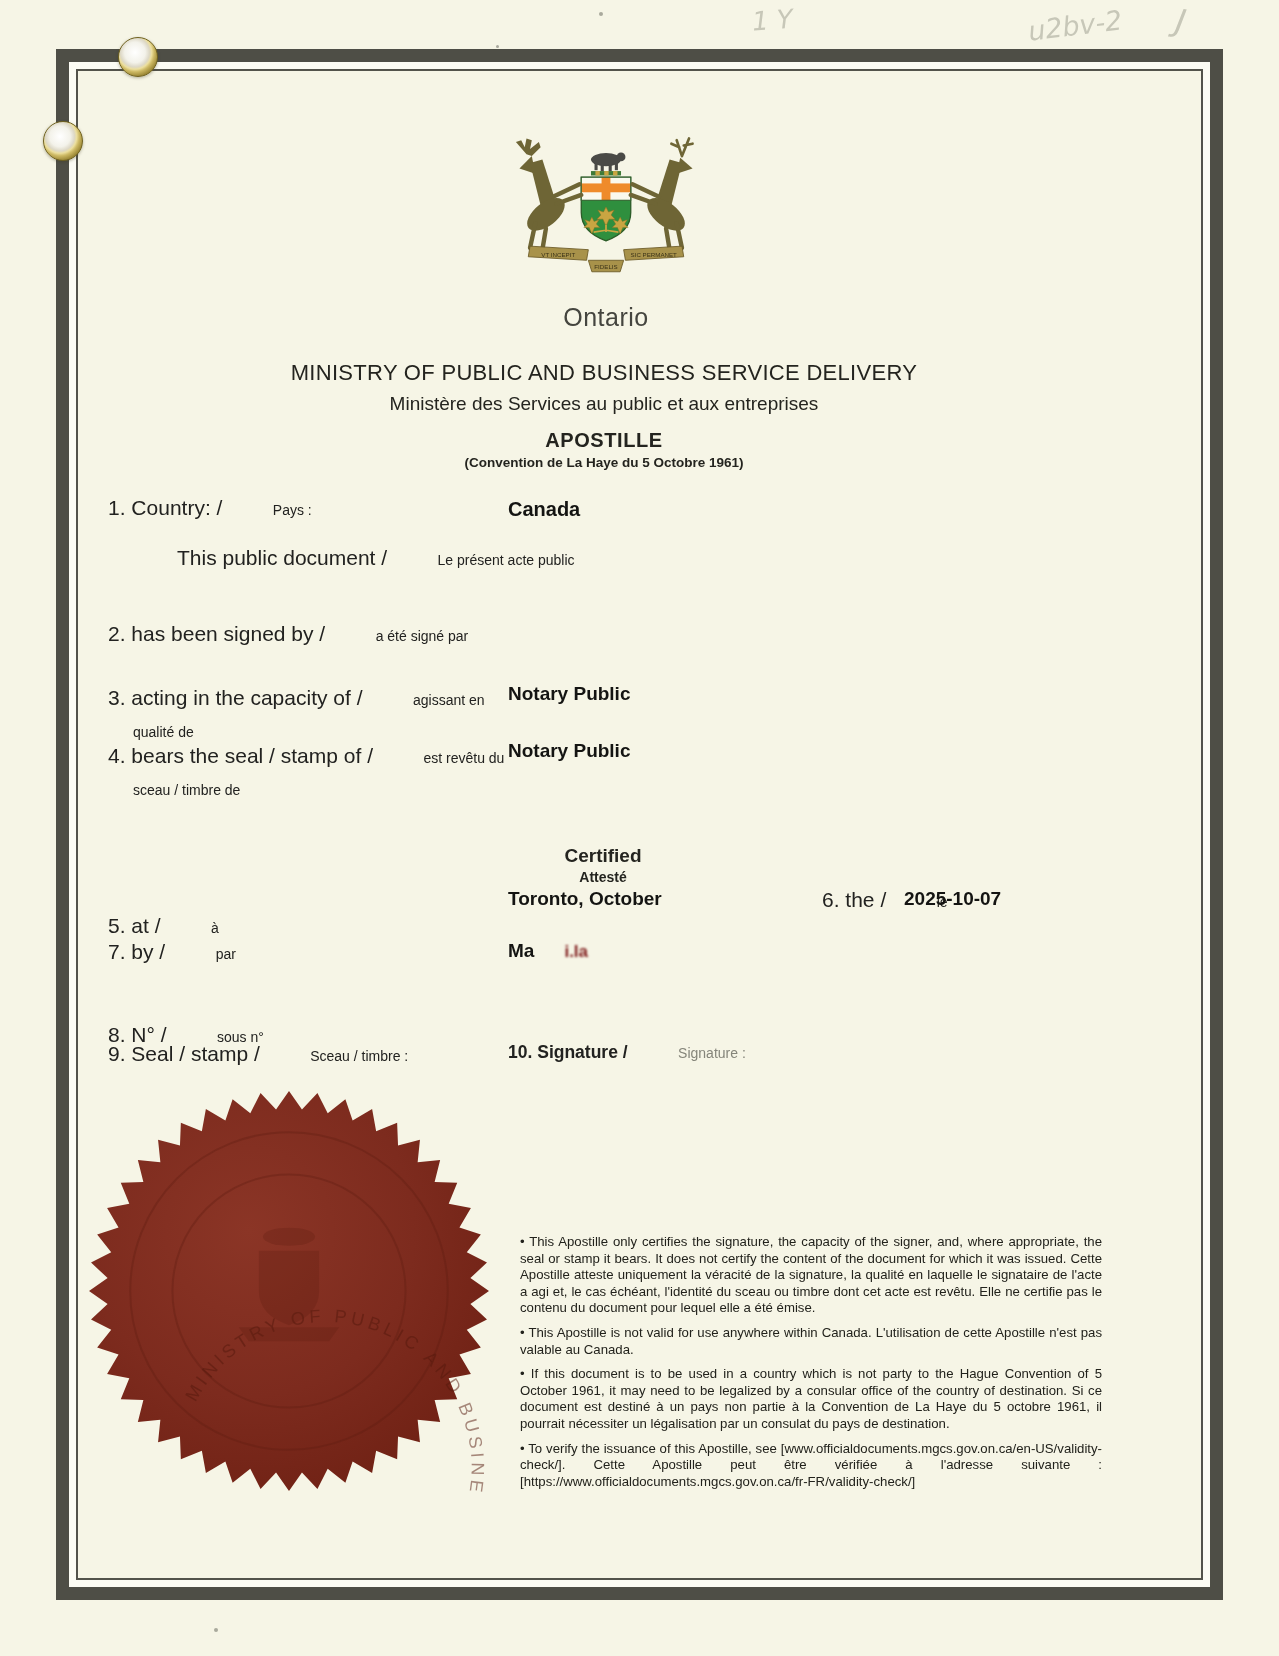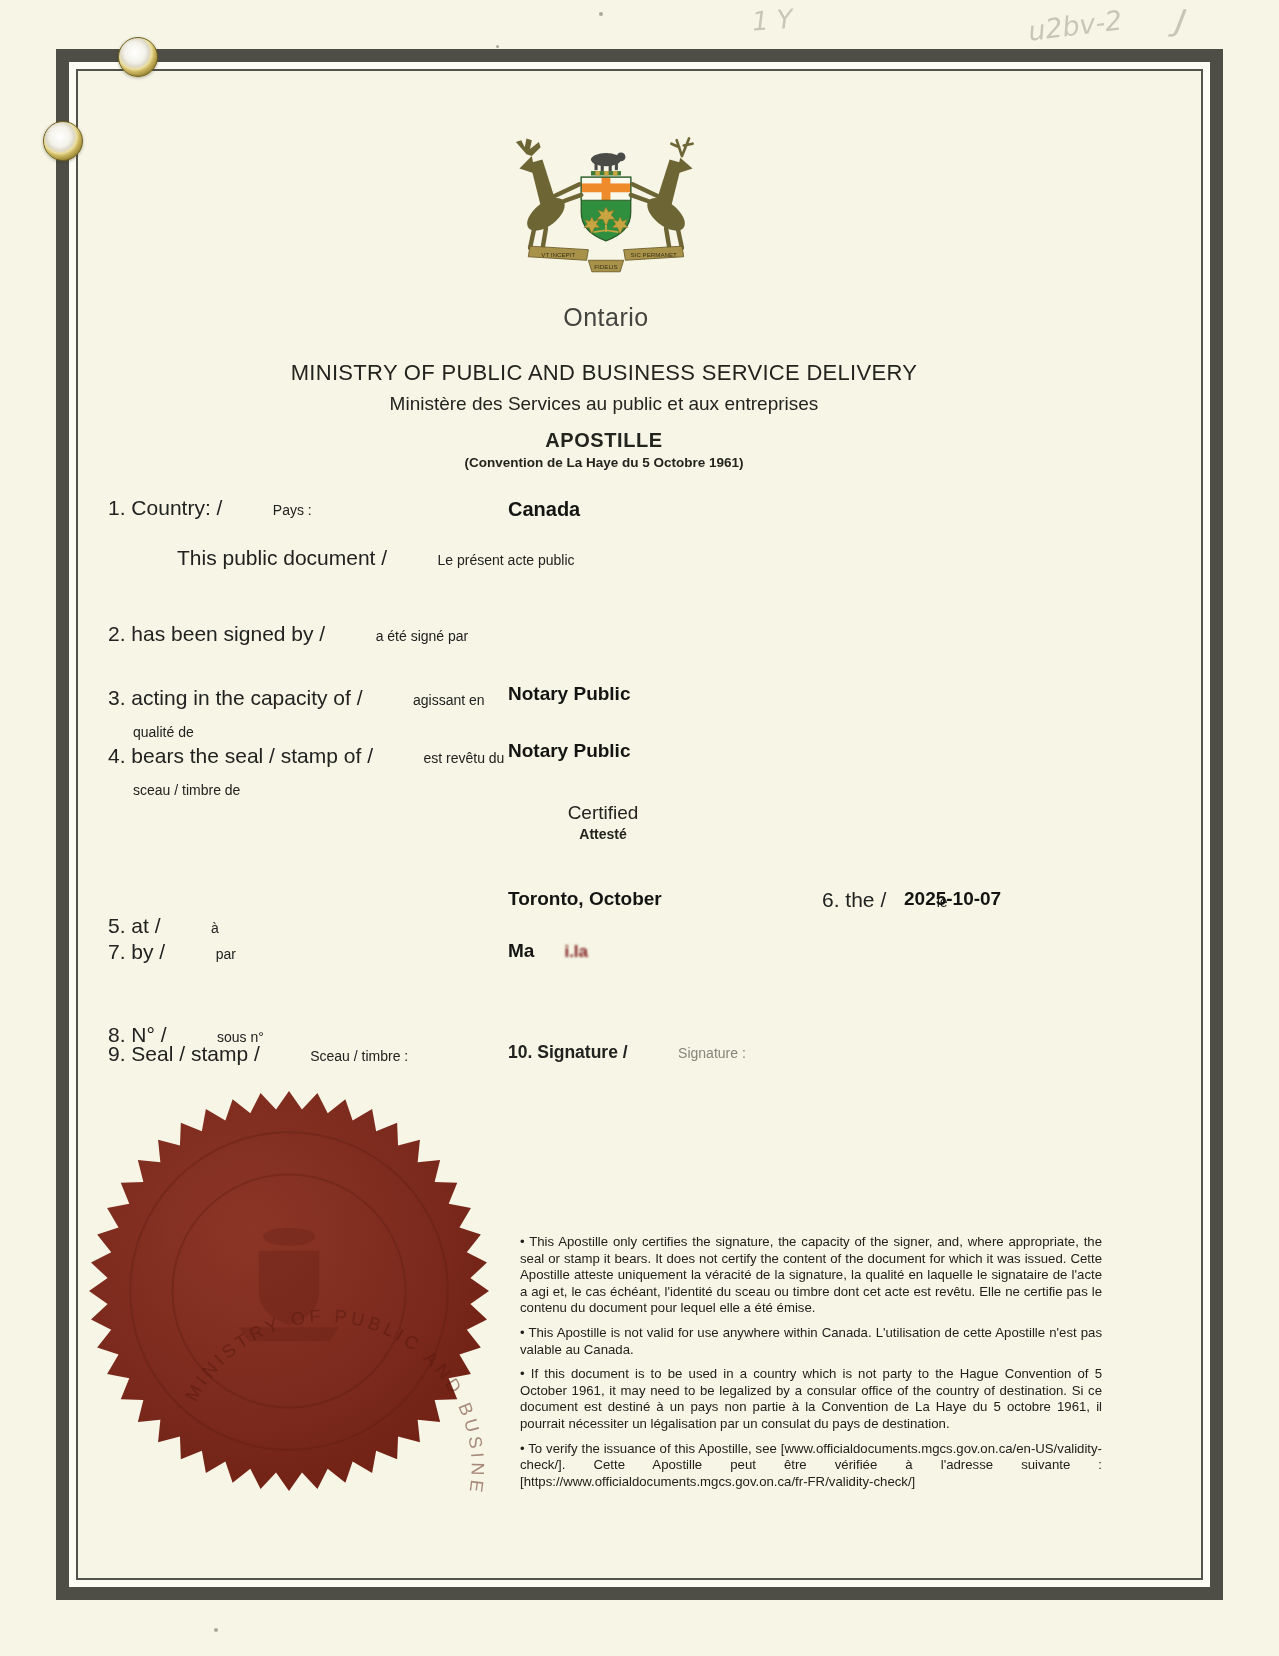--- a/index.html
+++ b/index.html
@@ -156,21 +156,21 @@
   </div>
   <div class="val" style="left:508px;top:683px;">Notary Public</div>
 
   <div class="row wrap" style="top:740px;width:390px;">
     <span class="en"><span>4.</span> <span>bears the seal / stamp of /</span></span>
     <span class="fr">est revêtu du sceau / timbre de</span>
   </div>
   <div class="val" style="left:508px;top:740px;">Notary Public</div>
 
   <div class="center-block" style="left:503px;width:200px;top:802px;">
-    <div style="font-size:19px;font-weight:normal;">Certified</div>
+    <div style="font-size:19px;font-weight:bold;margin-top:43px;">Certified</div>
     <div style="font-size:14px;font-weight:bold;margin-top:2px;">Attesté</div>
   </div>
 
   <div class="row" style="top:888px;margin-top:26px;">
     <span class="en"><span>5.</span> <span>at /</span></span>
     <span class="fr">à</span>
   </div>
   <div class="val" style="left:508px;top:888px;">Toronto,  October</div>
   <div class="row" style="left:822px;top:888px;">
     <span class="en"><span>6.</span> <span>the /</span></span>

